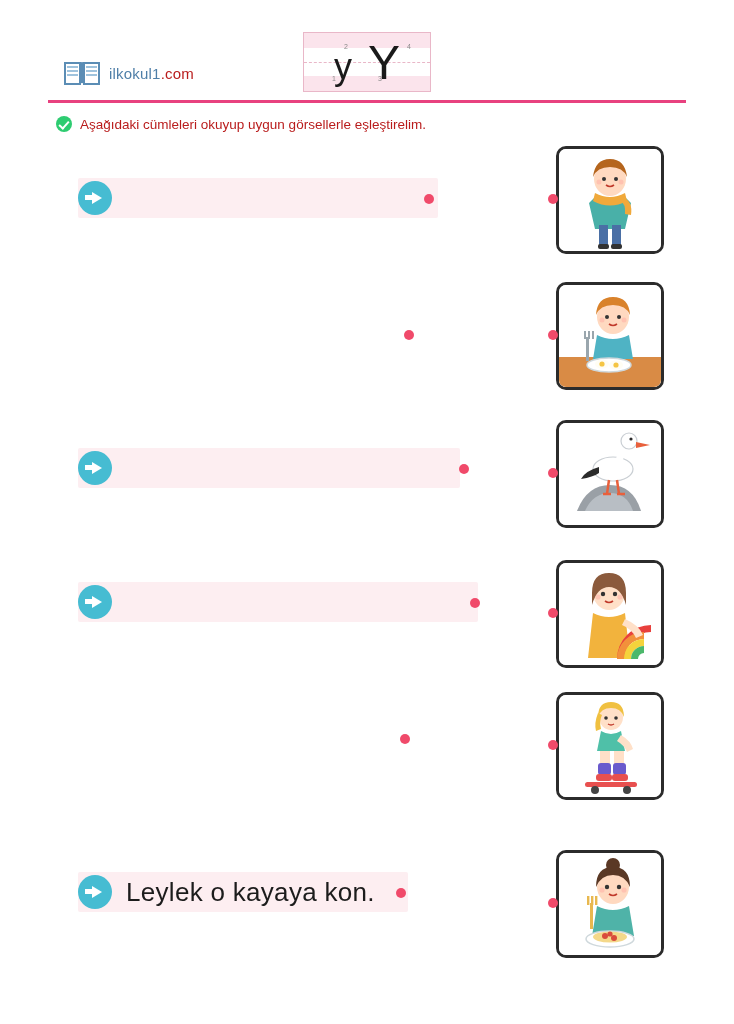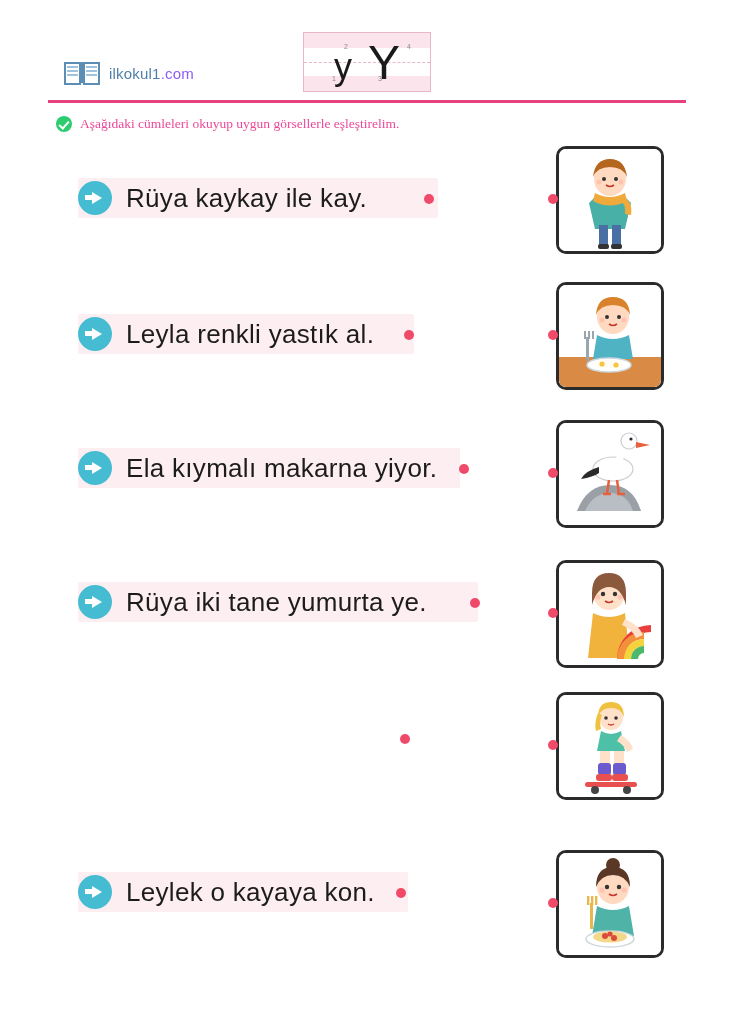--- a/index.html
+++ b/index.html
@@ -33,21 +33,21 @@
     width: 40px;
     height: 30px;
     position: relative;
   }
   .logo-text {
     font-size: 15px;
     letter-spacing: .2px;
     color: #4f7fa8;
     font-family: "Liberation Sans", sans-serif;
   }
-  .logo-text .dim { color: #8b5cf6; }
+  .logo-text .dim { color: #b91c1c; }
 
   
   .letter-box {
     position: absolute;
     left: 50%;
     transform: translateX(-50%);
     top: 32px;
     width: 128px;
     height: 60px;
     border: 1px solid #e9b7c8;
@@ -133,22 +133,22 @@
     left: 5px;
     top: 3px;
     width: 4px;
     height: 8px;
     border: solid #fff;
     border-width: 0 2px 2px 0;
     transform: rotate(42deg);
   }
   .instruction-text {
     font-size: 13.5px;
-    color: #ec4899;
-    font-family: Liberation Serif, serif;
+    color: #b91c1c;
+    font-family: Liberation Sans, sans-serif;
   }
 
   
   .sheet {
     position: absolute;
     left: 0; top: 0;
     width: 734px;
     height: 1024px;
   }
   .row {
@@ -290,21 +290,20 @@
 
   <div class="instruction">
     <span class="check-badge"></span>
     <span class="instruction-text">Aşağıdaki cümleleri okuyup uygun görsellerle eşleştirelim.</span>
   </div>
 
   <div class="row" style="top:152px">
     <div class="sentence-wrap">
       <div class="sentence-bg" style="width:360px"></div>
       <div class="arrow-circle"></div>
-      <div class="sentence-text">Rüya kaykay ile kay.</div>
     </div>
     <span class="dot" style="left:424px; top:42px"></span>
     <span class="card-dot" style="top:42px"></span>
     <div class="card" style="top:-6px">
       <svg width="102" height="102" viewBox="0 0 102 102">
         <rect width="102" height="102" fill="#ffffff"></rect>
         <ellipse cx="51" cy="30" rx="16" ry="17" fill="#ffd9c0"></ellipse>
         <path d="M34 28 Q36 10 51 10 Q66 10 68 28 Q64 18 51 18 Q38 18 34 28 Z" fill="#b5651d"></path>
         <circle cx="45" cy="30" r="2" fill="#333"></circle>
         <circle cx="57" cy="30" r="2" fill="#333"></circle>
@@ -317,25 +316,20 @@
         <path d="M64 48 q10 4 8 18 l-6 -1 q1 -10 -5 -14 z" fill="#f0a93b"></path>
         <rect x="40" y="76" width="9" height="20" fill="#4a6fa5"></rect>
         <rect x="53" y="76" width="9" height="20" fill="#4a6fa5"></rect>
         <rect x="39" y="95" width="11" height="5" rx="2" fill="#333"></rect>
         <rect x="52" y="95" width="11" height="5" rx="2" fill="#333"></rect>
       </svg>
     </div>
   </div>
 
   <div class="row" style="top:288px">
-    <div class="sentence-wrap">
-      <div class="sentence-bg" style="width:336px"></div>
-      <div class="arrow-circle"></div>
-      <div class="sentence-text">Leyla renkli yastık al.</div>
-    </div>
     <span class="dot" style="left:404px; top:42px"></span>
     <span class="card-dot" style="top:42px"></span>
     <div class="card" style="top:-6px">
       <svg width="102" height="102" viewBox="0 0 102 102">
         <rect width="102" height="102" fill="#ffffff"></rect>
         <rect x="0" y="72" width="102" height="30" fill="#d98b45"></rect>
         <ellipse cx="54" cy="32" rx="16" ry="17" fill="#ffd9c0"></ellipse>
         <path d="M37 30 Q38 12 54 12 Q70 12 71 30 Q67 20 54 20 Q41 20 37 30 Z" fill="#d9822b"></path>
         <circle cx="48" cy="32" r="2" fill="#333"></circle>
         <circle cx="60" cy="32" r="2" fill="#333"></circle>
@@ -353,21 +347,20 @@
         <rect x="29" y="46" width="2" height="8" fill="#9aa6ad"></rect>
         <rect x="33" y="46" width="2" height="8" fill="#9aa6ad"></rect>
       </svg>
     </div>
   </div>
 
   <div class="row" style="top:422px">
     <div class="sentence-wrap">
       <div class="sentence-bg" style="width:382px"></div>
       <div class="arrow-circle"></div>
-      <div class="sentence-text">Ela kıymalı makarna yiyor.</div>
     </div>
     <span class="dot" style="left:459px; top:42px"></span>
     <span class="card-dot" style="top:46px"></span>
     <div class="card" style="top:-2px">
       <svg width="102" height="102" viewBox="0 0 102 102">
         <rect width="102" height="102" fill="#ffffff"></rect>
         <path d="M18 88 q10 -26 33 -26 q23 0 31 26 z" fill="#9aa0a6"></path>
         <path d="M26 88 q8 -18 25 -18 q17 0 23 18 z" fill="#b8bec4"></path>
         <ellipse cx="54" cy="46" rx="20" ry="12" fill="#ffffff" stroke="#c9ced3" stroke-width="1.2"></ellipse>
         <path d="M40 44 q-14 4 -18 12 q12 -2 18 -6 z" fill="#2b2b2b"></path>
@@ -379,21 +372,20 @@
         <path d="M58 57 l2 14" stroke="#e8603c" stroke-width="2.5"></path>
         <path d="M44 71 h8 M58 71 h8" stroke="#e8603c" stroke-width="2.5"></path>
       </svg>
     </div>
   </div>
 
   <div class="row" style="top:556px">
     <div class="sentence-wrap">
       <div class="sentence-bg" style="width:400px"></div>
       <div class="arrow-circle"></div>
-      <div class="sentence-text">Rüya iki tane yumurta ye.</div>
     </div>
     <span class="dot" style="left:470px; top:42px"></span>
     <span class="card-dot" style="top:52px"></span>
     <div class="card" style="top:4px">
       <svg width="102" height="102" viewBox="0 0 102 102">
         <rect width="102" height="102" fill="#ffffff"></rect>
         <ellipse cx="50" cy="30" rx="16" ry="17" fill="#ffe0c8"></ellipse>
         <path d="M33 30 Q33 10 50 10 Q67 10 67 30 L67 42 Q62 24 50 24 Q38 24 33 42 Z" fill="#8b5a3c"></path>
         <circle cx="44" cy="31" r="2.2" fill="#333"></circle>
         <circle cx="56" cy="31" r="2.2" fill="#333"></circle>

